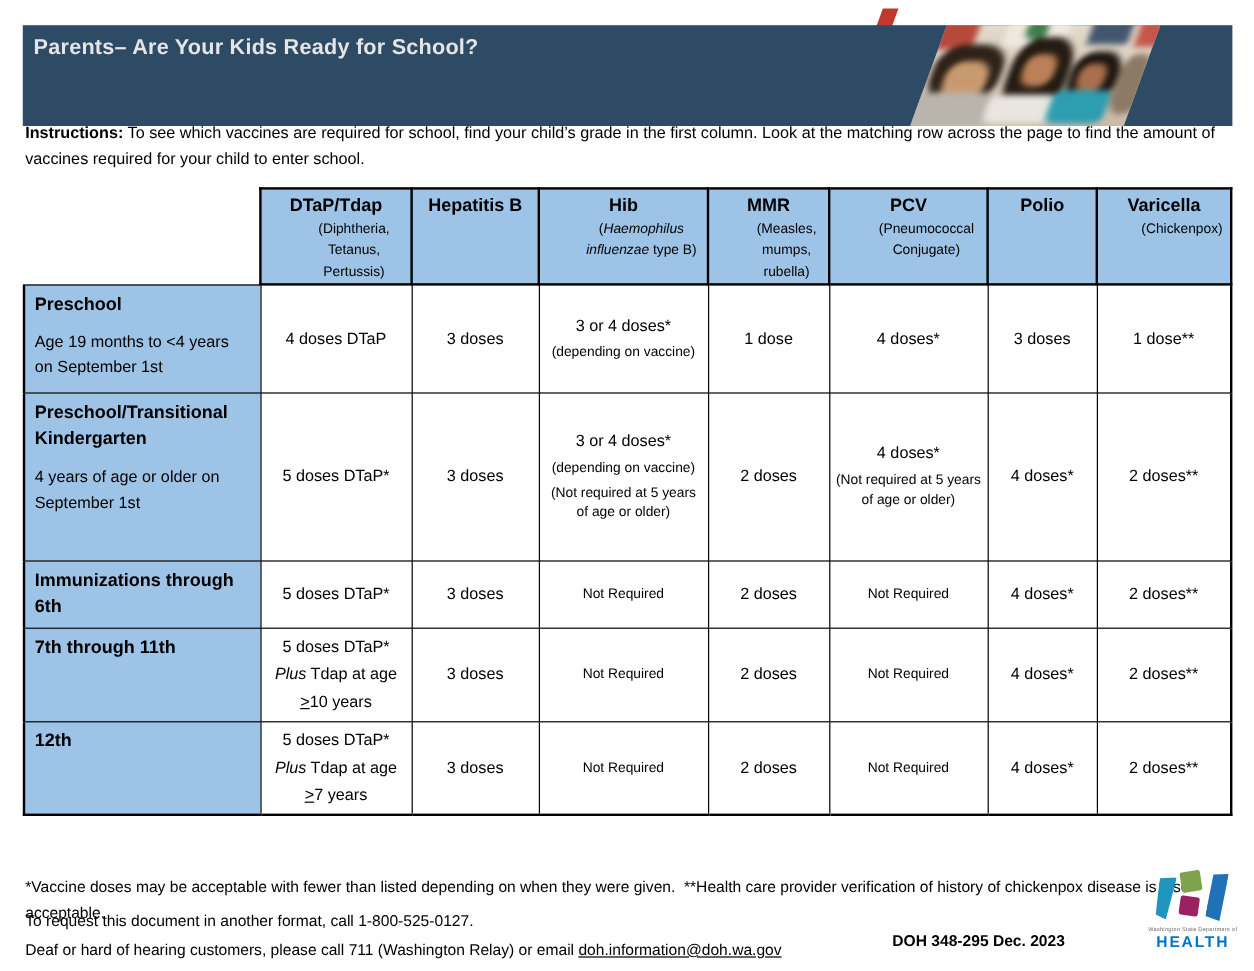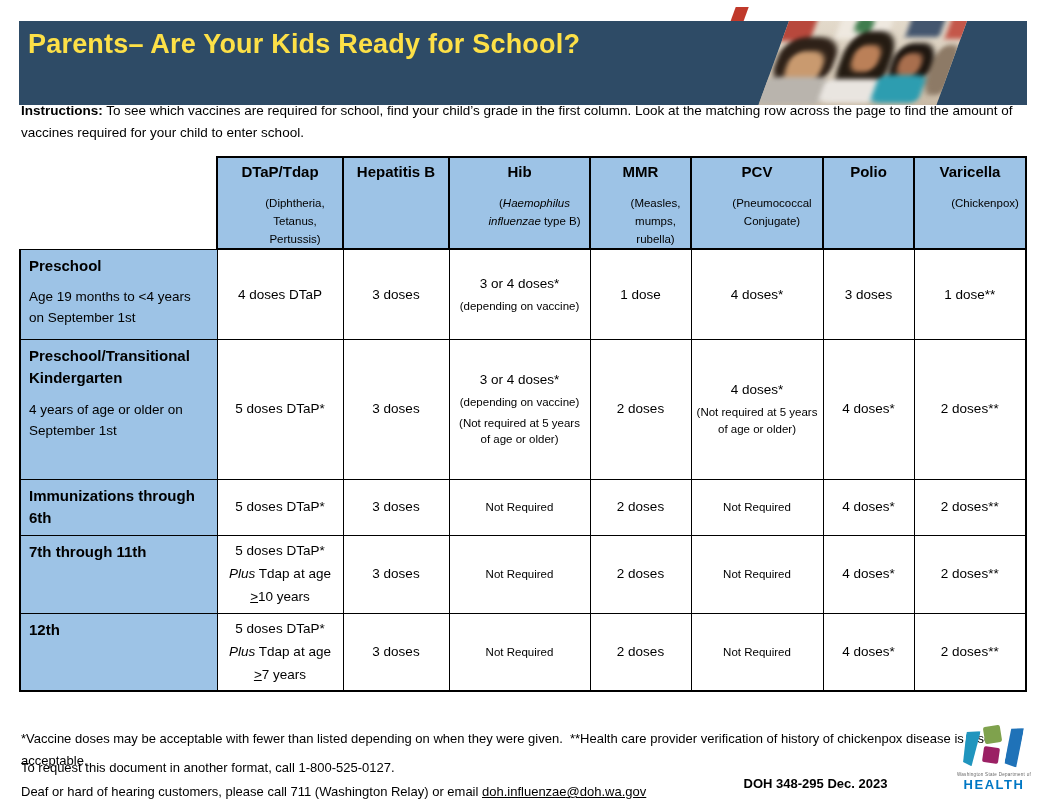--- a/index.html
+++ b/index.html
@@ -1,21 +1,21 @@
 <!DOCTYPE html>
 <html><head>
 <meta charset="utf-8">
 <style>
   * { margin:0; padding:0; box-sizing:border-box; }
   body { background:#fff; font-family:"Liberation Sans", sans-serif; }
   #canvas { position:relative; width:1045px; height:809px; background:#ffffff; overflow:hidden; }
 
   
   #banner { position:absolute; left:19px; top:21px; width:1008px; height:84px; background:#2E4B66; }
-  #banner-title { position:absolute; left:9px; top:8px; color:#fde047; font-size:27px; font-weight:bold; letter-spacing:.2px; }
+  #banner-title { position:absolute; left:9px; top:8px; color:#e5e5e5; font-size:18px; font-weight:bold; letter-spacing:.2px; }
   #banner-subtitle { position:absolute; left:9px; top:48px; color:#fff; font-size:17.5px; font-weight:bold; }
   #photo-speck { position:absolute; left:733px; top:7px; width:13px; height:15px; background:#C0392B; transform:skewX(-20deg); }
   #header-photo { position:absolute; left:770px; top:0; width:178px; height:84px; overflow:hidden;
                   transform:skewX(-20deg); transform-origin:top left;
                   background:linear-gradient(180deg,#e3dacb 0%,#d8cdbc 45%,#c9baa5 100%); }
   #header-photo .blobs { position:absolute; inset:-6px; filter:blur(2.5px); }
   .blob { position:absolute; border-radius:40%; }
   
   .flag-red   { left:0; top:0; width:34px; height:26px; background:#b8483c; border-radius:0; }
   .flag-mex   { left:58px; top:0; width:52px; height:24px; background:#efe9e0; border-radius:0; }
@@ -42,21 +42,21 @@
   #vax-table-wrap { position:absolute; left:19px; top:156px; }
   table { border-collapse:collapse; table-layout:fixed; width:1006px; }
   col.c-label{width:197px;} col.c1{width:126px;} col.c2{width:106px;} col.c3{width:141px;}
   col.c4{width:101px;} col.c5{width:132px;} col.c6{width:91px;} col.c7{width:112px;}
   thead tr { height:72px; }
   tbody tr:nth-child(1){height:90px;padding-left:40px;} tbody tr:nth-child(2){height:140px;}
   tbody tr:nth-child(3){height:56px;} tbody tr:nth-child(4){height:76px;} tbody tr:nth-child(5){height:76px;}
   th { background:#9DC3E6; border:2.5px solid #000; vertical-align:top; padding-top:5px; font-weight:normal; }
   th.corner { background:transparent; border:none; }
   .col-name { font-size:15px; font-weight:bold; }
-  .col-sub  { font-size:11.5px; line-height:1.55; margin-top:15px;padding-left:30px; }
+  .col-sub  { font-size:11.5px; line-height:1.55; margin-top:3px;padding-left:30px; }
   td { border:1px solid #000; }
   tbody tr td:first-child { border-left-width:2.5px; }
   tbody tr td:last-child  { border-right-width:2.5px; }
   tbody tr:last-child td  { border-bottom-width:2.5px; }
   td.label-cell { background:#9DC3E6; vertical-align:top; padding:5px 8px 5px 8px; }
   .label-title { font-size:15px; font-weight:bold; line-height:1.5; }
   .label-sub   { font-size:13.5px; line-height:1.55; margin-top:10px; }
   td.data-cell { text-align:center; vertical-align:middle; padding:2px 4px; }
   .cell-main  { font-size:13.5px; margin:3px 0; line-height:1.5; }
   .cell-small { font-size:11.5px; margin:4px 0; line-height:1.45; }
@@ -302,21 +302,21 @@
   </div>
 
   <div id="footnotes">
     <div>*Vaccine doses may be acceptable with fewer than listed depending on when they were given.  **Health care provider verification of history of chickenpox disease is also acceptable.</div>
     
     
   </div>
 
   <div id="footer-contact">
     <div>To request this document in another format, call 1-800-525-0127.</div>
-    <div><span>Deaf or hard of hearing customers, please call 711 (Washington Relay) or email </span><a class="link-email">doh.influenzae@doh.wa.gov</a></div>
+    <div><span>Deaf or hard of hearing customers, please call 711 (Washington Relay) or email </span><a class="link-email">doh.information@doh.wa.gov</a></div>
   </div>
 
   <div id="doc-number">DOH 348-295 Dec. 2023</div>
 
   <div id="doh-logo">
     <div id="logo-shapes">
       <div class="shape sh-teal"></div>
       <div class="shape sh-green"></div>
       <div class="shape sh-magenta"></div>
       <div class="shape sh-blue"></div>

